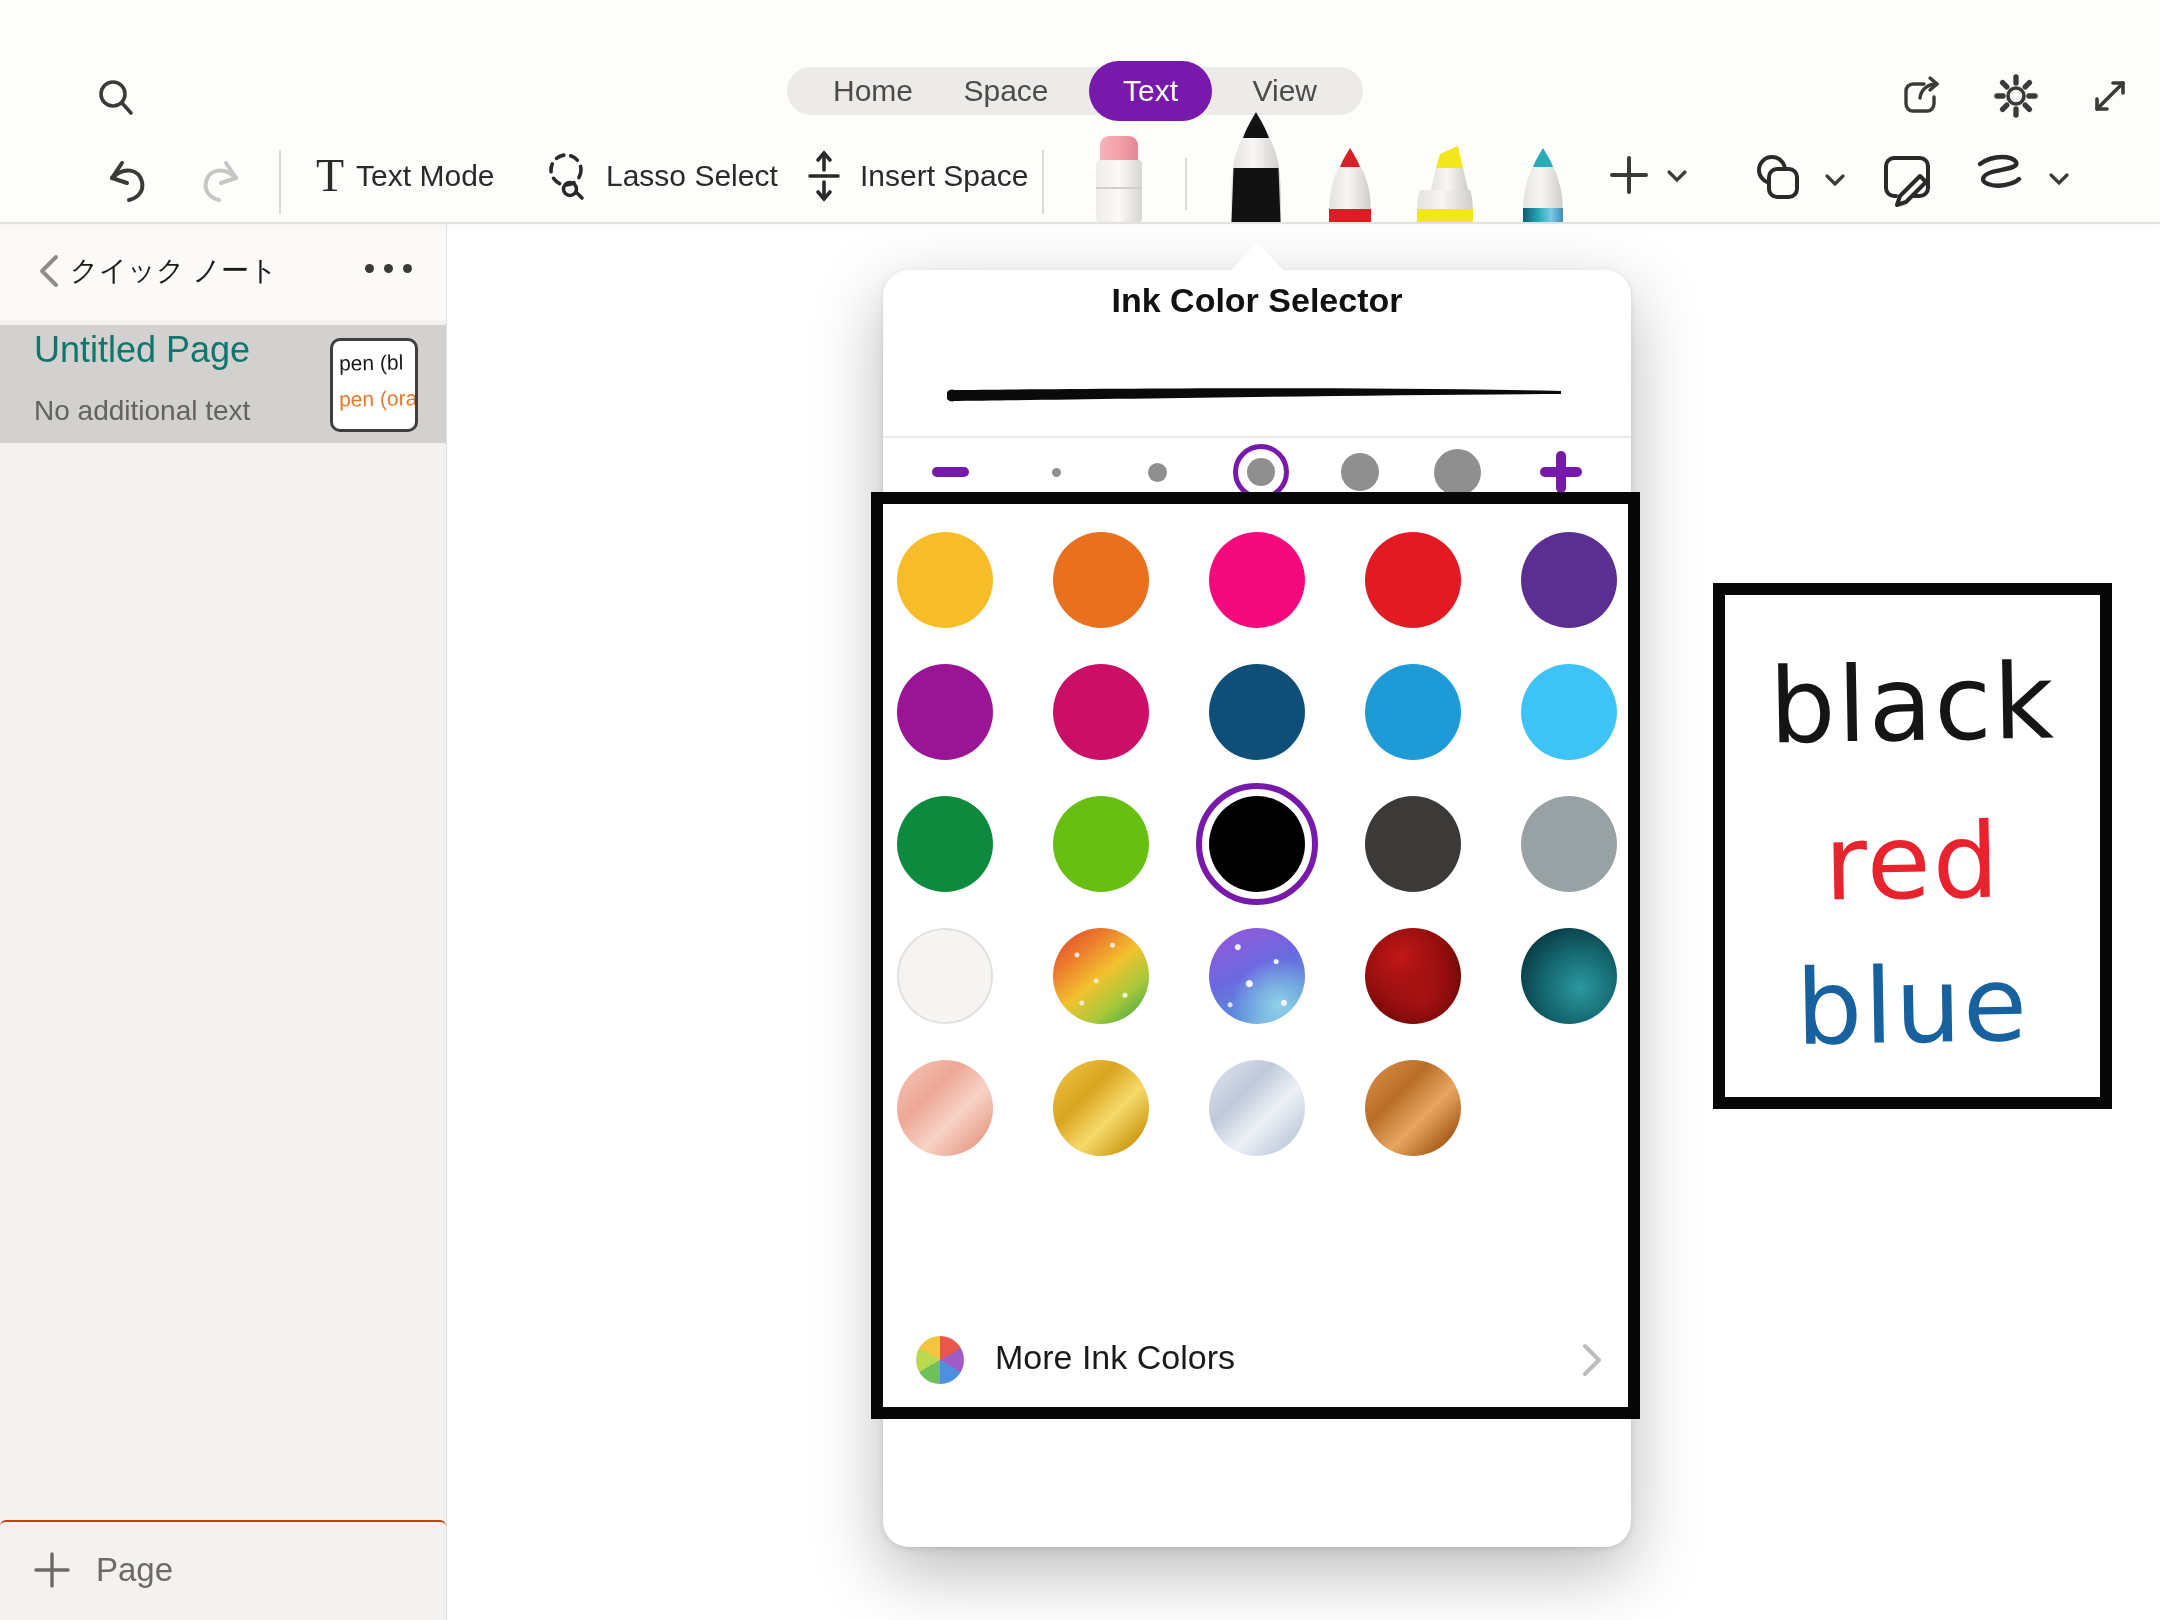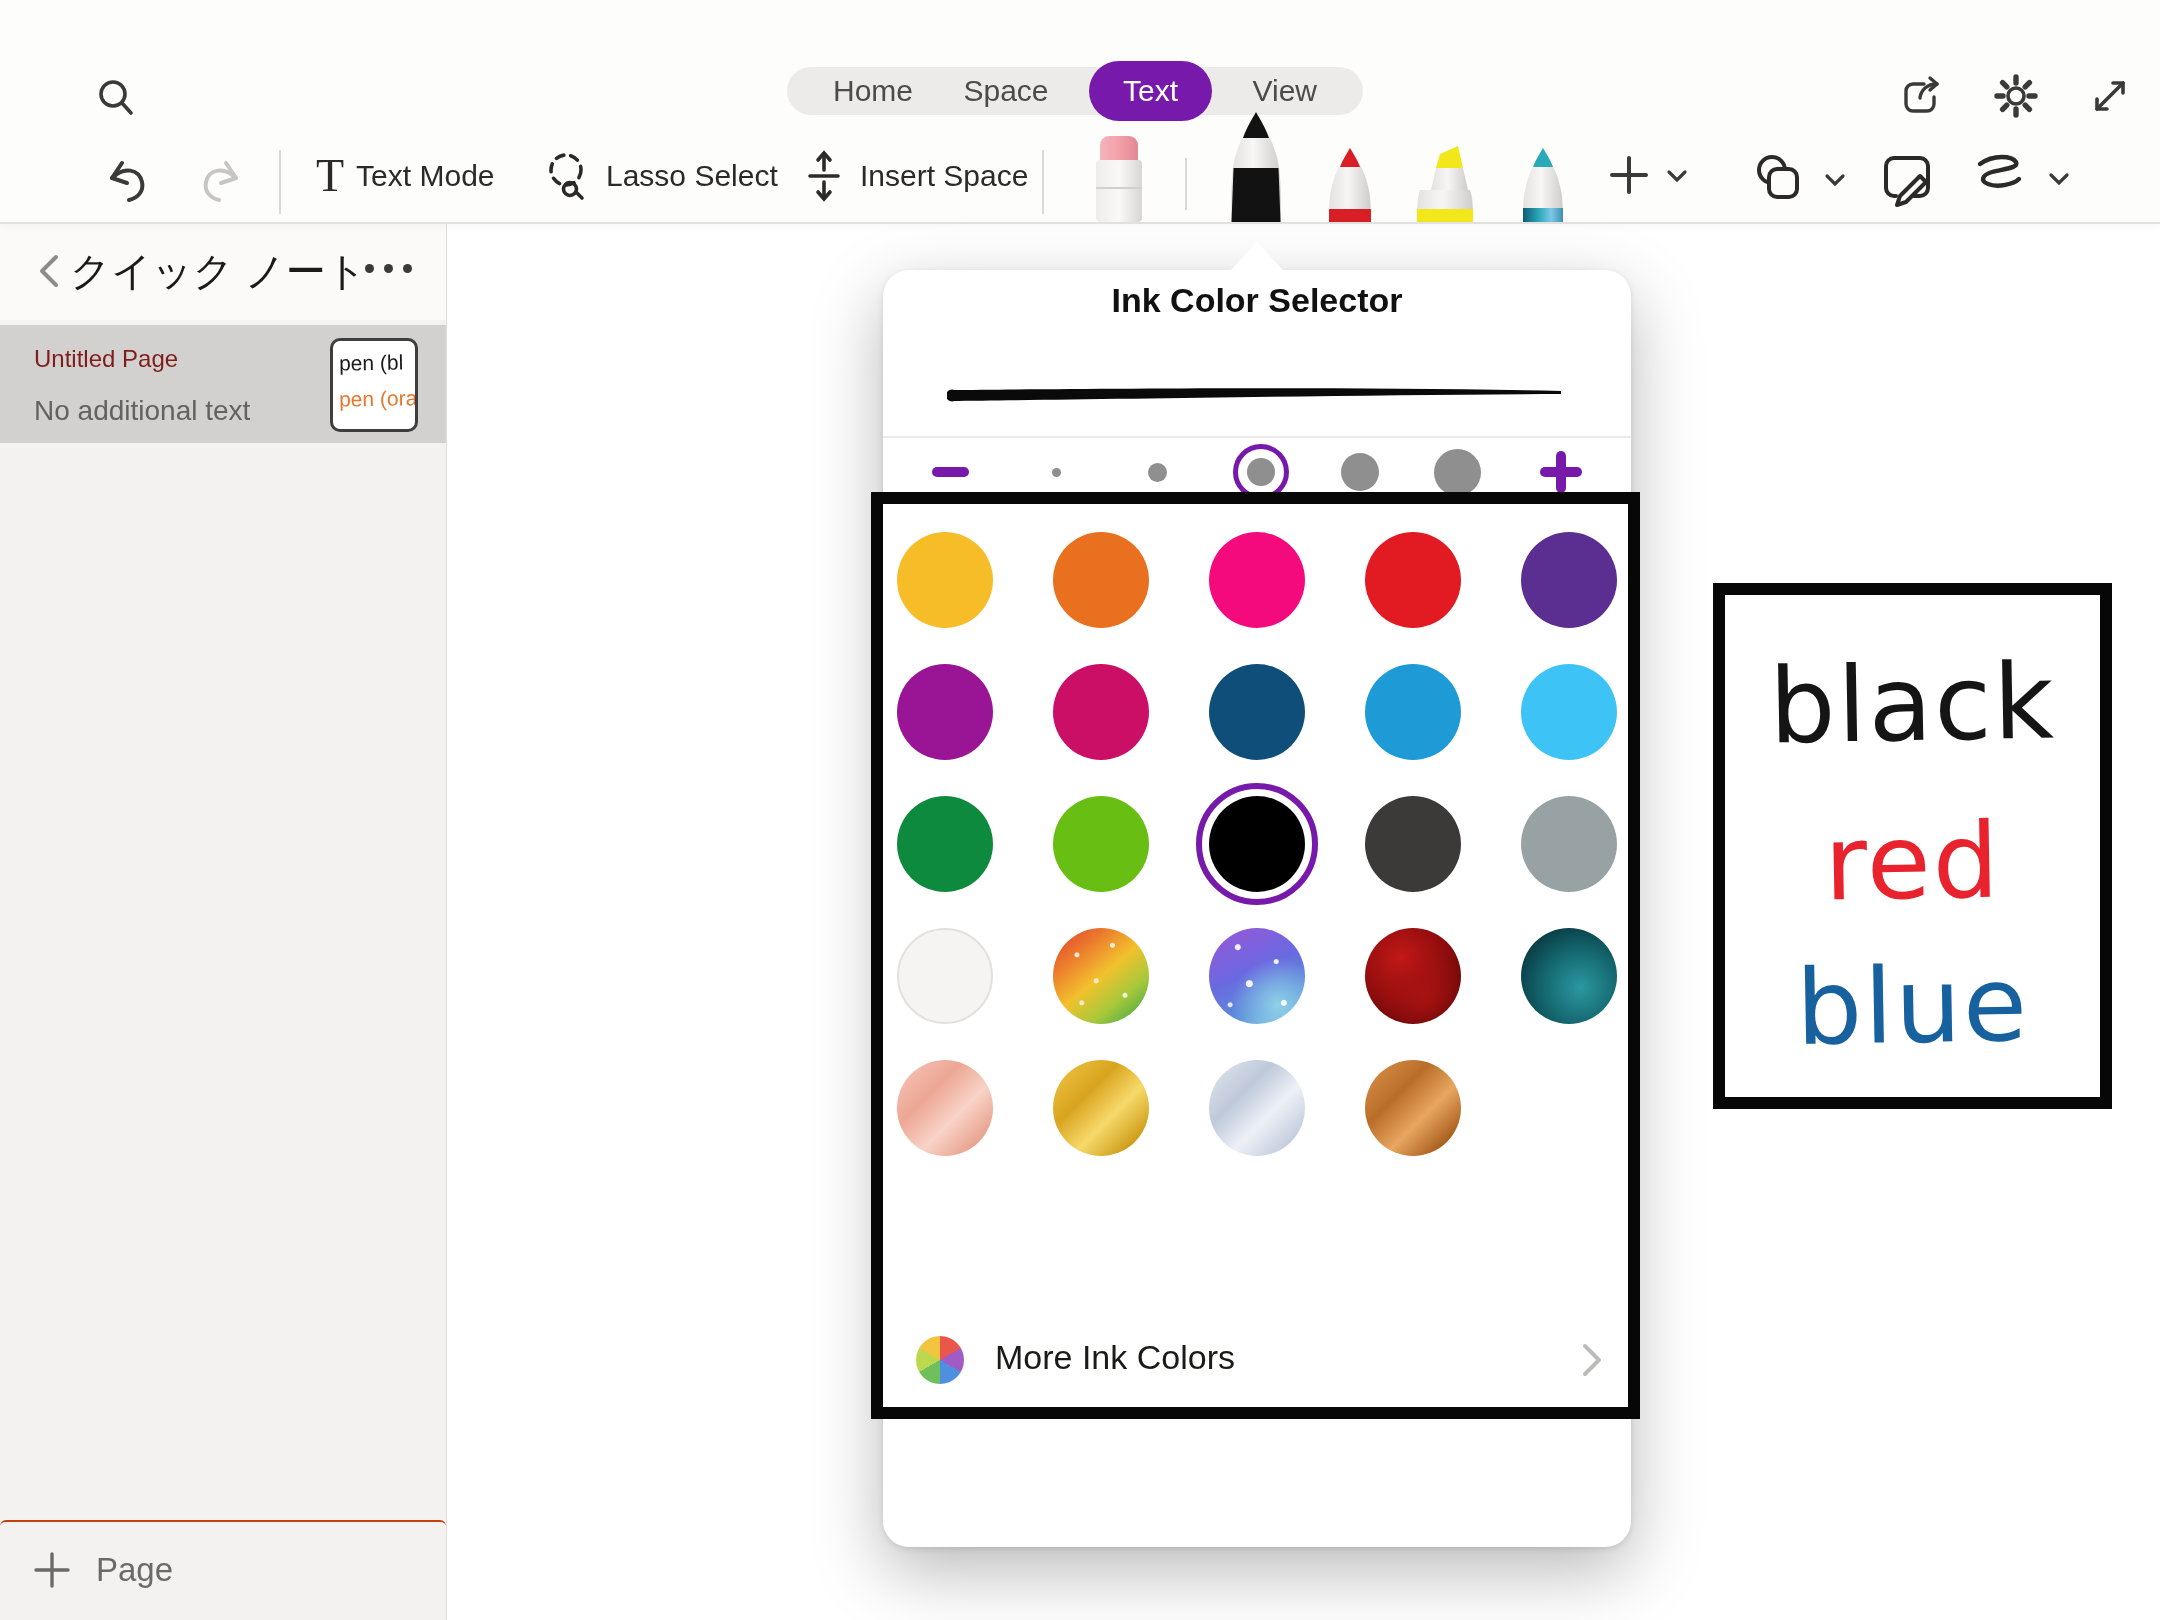--- a/index.html
+++ b/index.html
@@ -25,26 +25,26 @@
   .rb{position:absolute;display:flex;align-items:center;gap:12px;color:#2B2A29;font-size:30px;cursor:pointer;}
   .vdiv{position:absolute;width:2px;background:#DCDAD8;}
   .pen-slot{position:absolute;bottom:0;cursor:pointer;}
   .ribbon-label{white-space:nowrap;}
 
   
   .sidebar{position:absolute;left:0;top:222px;width:446px;height:1398px;background:#F4F2F0;
            border-right:1px solid #E0DEDC;z-index:4;}
   .sb-header{position:absolute;left:0;top:0;width:100%;height:98px;background:#FBFAF9;}
   .sb-back{position:absolute;left:30px;top:27px;width:40px;height:44px;cursor:pointer;}
-  .sb-title{position:absolute;left:70px;right:90px;top:0;height:98px;line-height:98px;text-align:center;
-            font-size:40px;color:#1A1A19;white-space:nowrap;overflow:hidden;}
+  .sb-title{position:absolute;left:70px;right:90px;top:0;height:98px;line-height:98px;text-align:left;
+            font-size:28px;color:#1A1A19;white-space:nowrap;overflow:hidden;}
   .sb-more{position:absolute;right:34px;top:42px;display:flex;gap:10px;cursor:pointer;}
   .sb-more i{width:9px;height:9px;border-radius:50%;background:#3A3A38;}
   .page-item{position:absolute;left:0;top:103px;width:100%;height:118px;background:#D2D1CF;cursor:pointer;}
-  .pi-title{position:absolute;left:34px;top:20px;font-size:24px;color:#7f1d1d;}
+  .pi-title{position:absolute;left:34px;top:4px;font-size:36px;color:#0f766e;}
   .pi-sub{position:absolute;left:34px;top:70px;font-size:28px;color:#63625F;}
   .pi-thumb{position:absolute;left:330px;top:13px;width:88px;height:94px;background:#fff;
             border:3px solid #3F3E3C;border-radius:10px;box-sizing:border-box;overflow:hidden;}
   .pi-thumb div{font-size:21px;white-space:nowrap;padding-left:6px;transform:rotate(-1deg);}
   .add-page{position:absolute;left:0;bottom:0;width:100%;height:98px;border-top:2px solid #c2410c;cursor:pointer;border-radius:6px;}
   .ap-plus{position:absolute;left:30px;top:26px;width:44px;height:44px;}
   .ap-label{position:absolute;left:96px;top:26px;font-size:33px;color:#6B6A68;line-height:44px;}
 
   
   .popup{position:absolute;left:883px;top:270px;width:748px;height:1277px;background:#fff;border-radius:26px;

